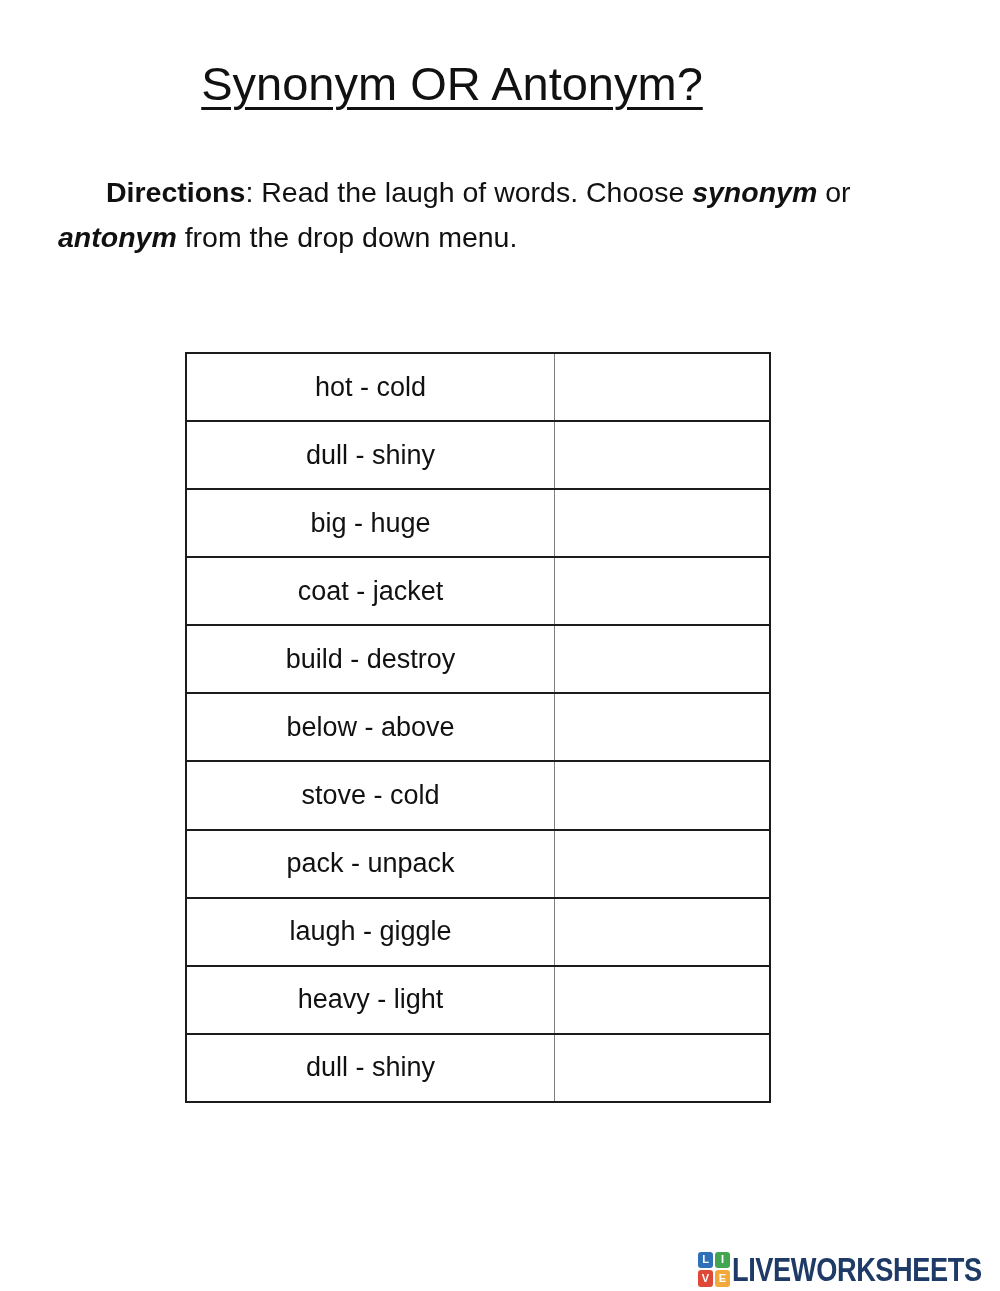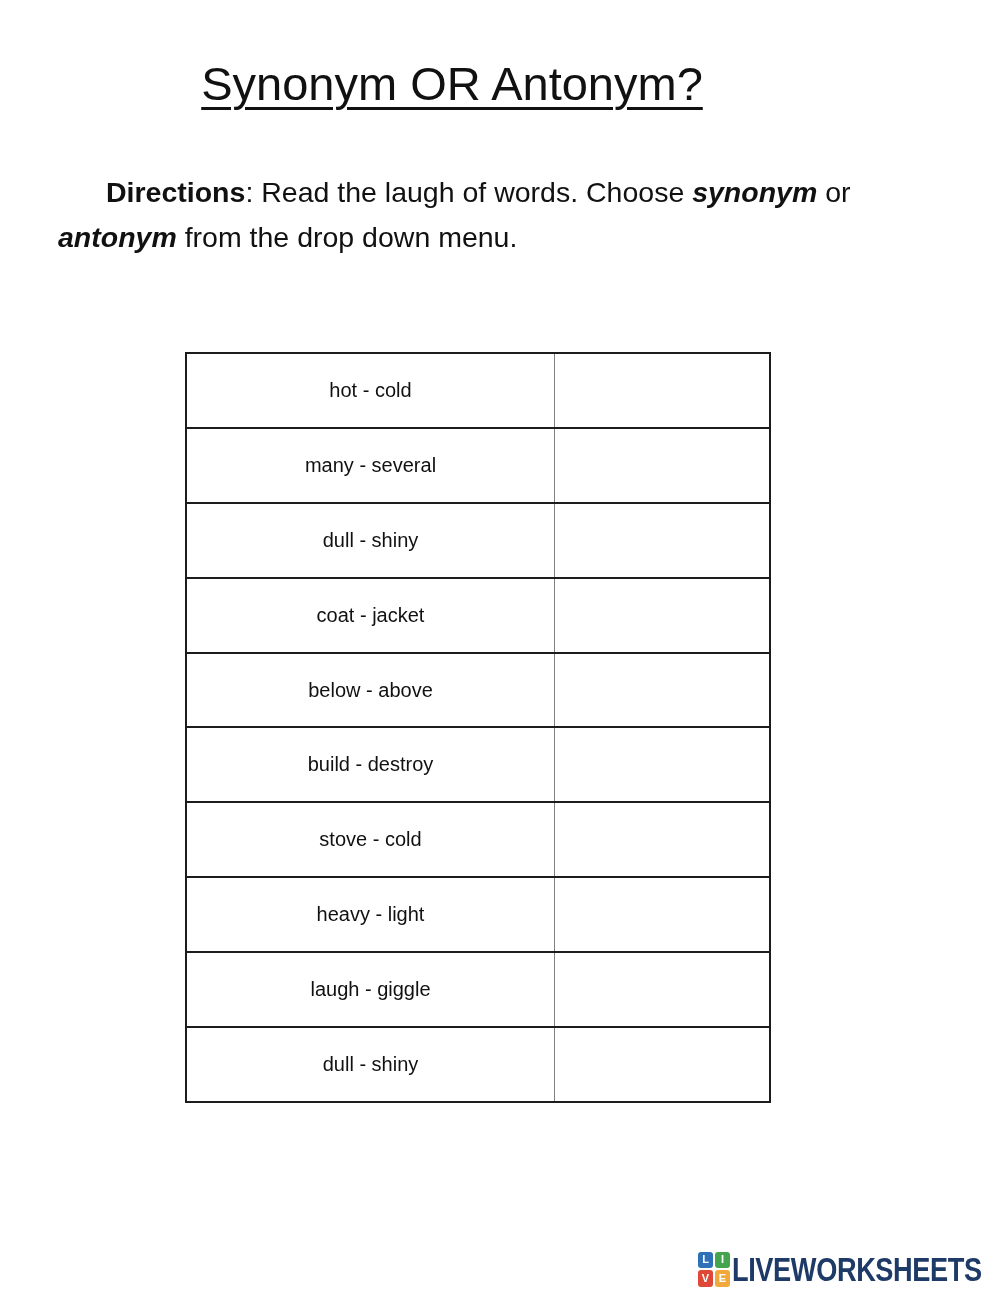--- a/index.html
+++ b/index.html
@@ -54,21 +54,21 @@
   }
   table.pairs td {
     border-top: 2px solid #1c1c1c;
     border-bottom: 2px solid #1c1c1c;
     padding: 0;
     vertical-align: middle;
   }
   td.pair-cell {
     width: 367px;
     text-align: center;
-    font-size: 20px;
+    font-size: 27px;
     color: #111111;
     border-right: 1px solid #808080;
   }
   td.answer-cell {
     width: 214px;
     border-left: 1px solid #808080;
     background: #ffffff;
   }
   .logo {
     position: absolute;
@@ -115,49 +115,53 @@
 
   <p class="directions"><b>Directions</b><span>: Read the laugh of words. Choose </span><i>synonym</i><span> or</span><br><i>antonym</i><span> from the drop down menu.</span></p>
 
   <table class="pairs">
     <tbody id="rows">
         <tr>
           <td class="pair-cell">hot - cold</td>
           <td class="answer-cell"></td>
         </tr>
         <tr>
-          <td class="pair-cell">many - several</td>
+          <td class="pair-cell">dull - shiny</td>
           <td class="answer-cell"></td>
         </tr>
         <tr>
-          <td class="pair-cell">dull - shiny</td>
+          <td class="pair-cell">big - huge</td>
           <td class="answer-cell"></td>
         </tr>
         <tr>
           <td class="pair-cell">coat - jacket</td>
           <td class="answer-cell"></td>
         </tr>
         <tr>
-          <td class="pair-cell">below - above</td>
+          <td class="pair-cell">build - destroy</td>
           <td class="answer-cell"></td>
         </tr>
         <tr>
-          <td class="pair-cell">build - destroy</td>
+          <td class="pair-cell">below - above</td>
           <td class="answer-cell"></td>
         </tr>
         <tr>
           <td class="pair-cell">stove - cold</td>
           <td class="answer-cell"></td>
         </tr>
         <tr>
-          <td class="pair-cell">heavy - light</td>
+          <td class="pair-cell">pack - unpack</td>
           <td class="answer-cell"></td>
         </tr>
         <tr>
           <td class="pair-cell">laugh - giggle</td>
+          <td class="answer-cell"></td>
+        </tr>
+        <tr>
+          <td class="pair-cell">heavy - light</td>
           <td class="answer-cell"></td>
         </tr>
         <tr>
           <td class="pair-cell">dull - shiny</td>
           <td class="answer-cell"></td>
         </tr>
       </tbody>
   </table>
 
   <div class="logo">

